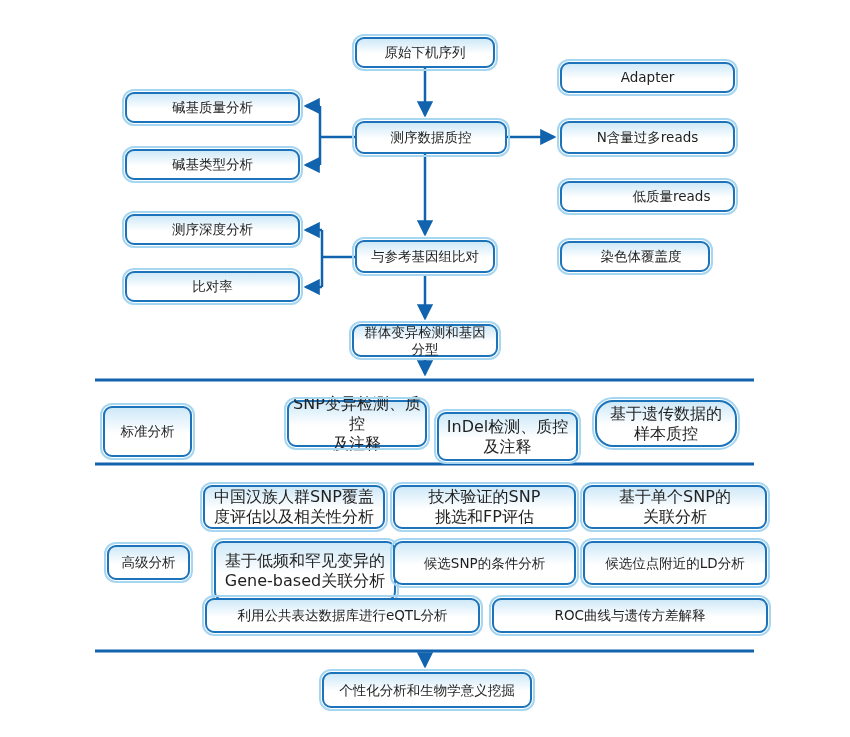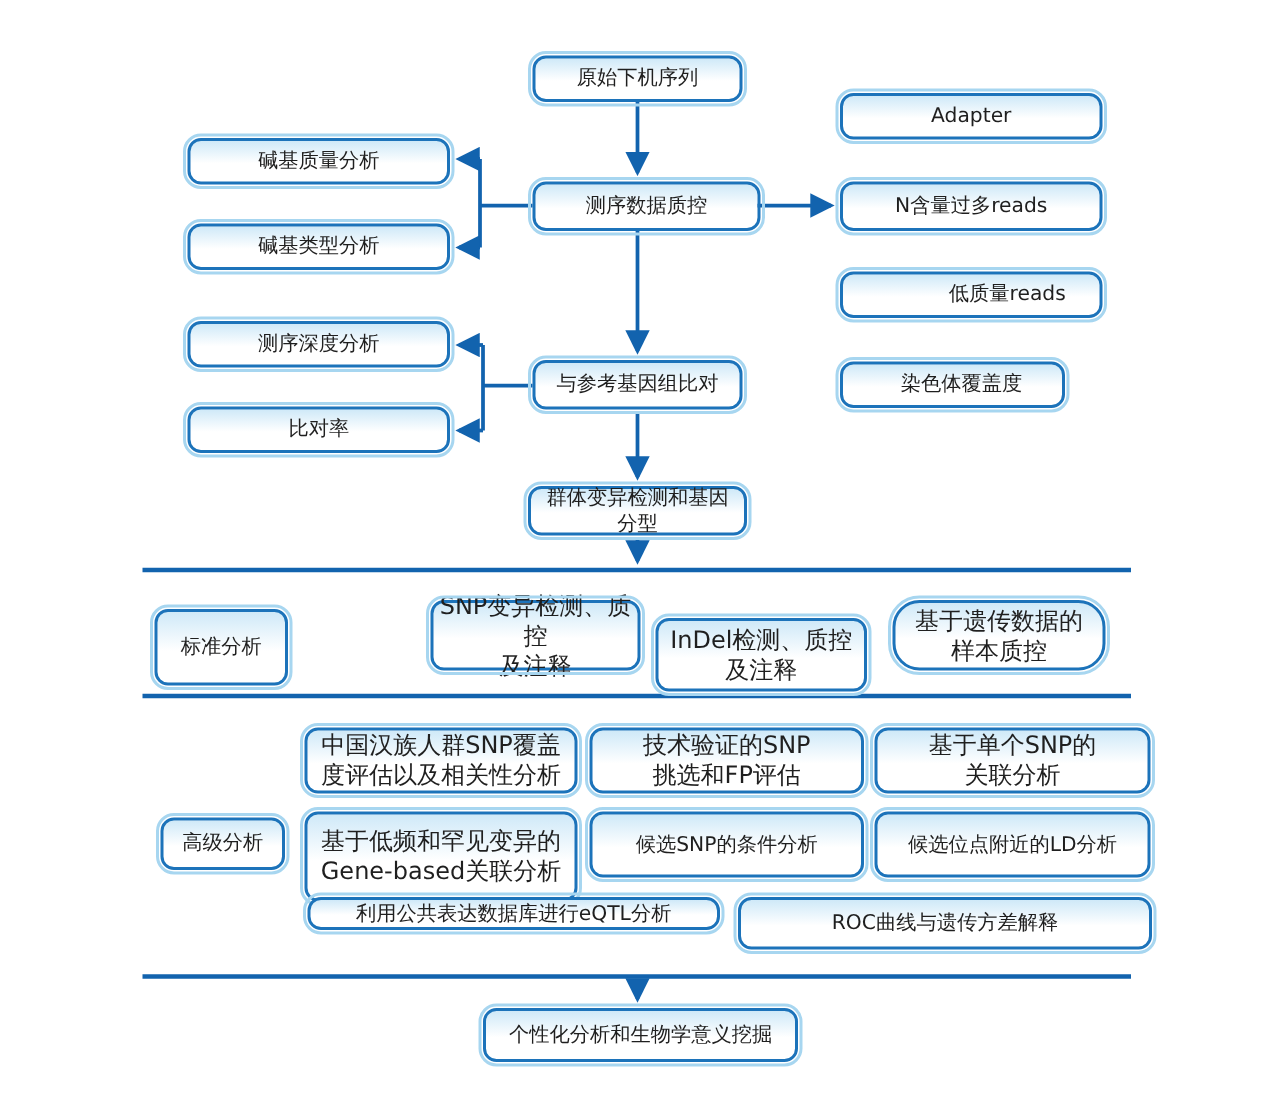--- a/index.html
+++ b/index.html
@@ -143,31 +143,31 @@
 度评估以及相关性分析</span>
   </div>
   <div class="box two-line" style="left:393px; top:485px; width:183px; height:44px;">
     <span class="box-label">技术验证的SNP
 挑选和FP评估</span>
   </div>
   <div class="box two-line" style="left:583px; top:485px; width:184px; height:44px;">
     <span class="box-label">基于单个SNP的
 关联分析</span>
   </div>
-  <div class="box two-line" style="left:203px; top:541px; width:182px; height:60px;">
+  <div class="box two-line" style="left:214px; top:541px; width:182px; height:60px;">
     <span class="box-label">基于低频和罕见变异的
 Gene-based关联分析</span>
   </div>
   <div class="box" style="left:393px; top:541px; width:183px; height:44px;">
     <span class="box-label">候选SNP的条件分析</span>
   </div>
   <div class="box" style="left:583px; top:541px; width:184px; height:44px;">
     <span class="box-label">候选位点附近的LD分析</span>
   </div>
-  <div class="box" style="left:205px; top:598px; width:275px; height:22px;">
+  <div class="box" style="left:205px; top:598px; width:275px; height:35px;">
     <span class="box-label">利用公共表达数据库进行eQTL分析</span>
   </div>
   <div class="box" style="left:492px; top:598px; width:276px; height:35px;">
     <span class="box-label">ROC曲线与遗传方差解释</span>
   </div>
 
   <div class="box" style="left:322px; top:672px; width:210px; height:36px;">
     <span class="box-label">个性化分析和生物学意义挖掘</span>
   </div>
 

